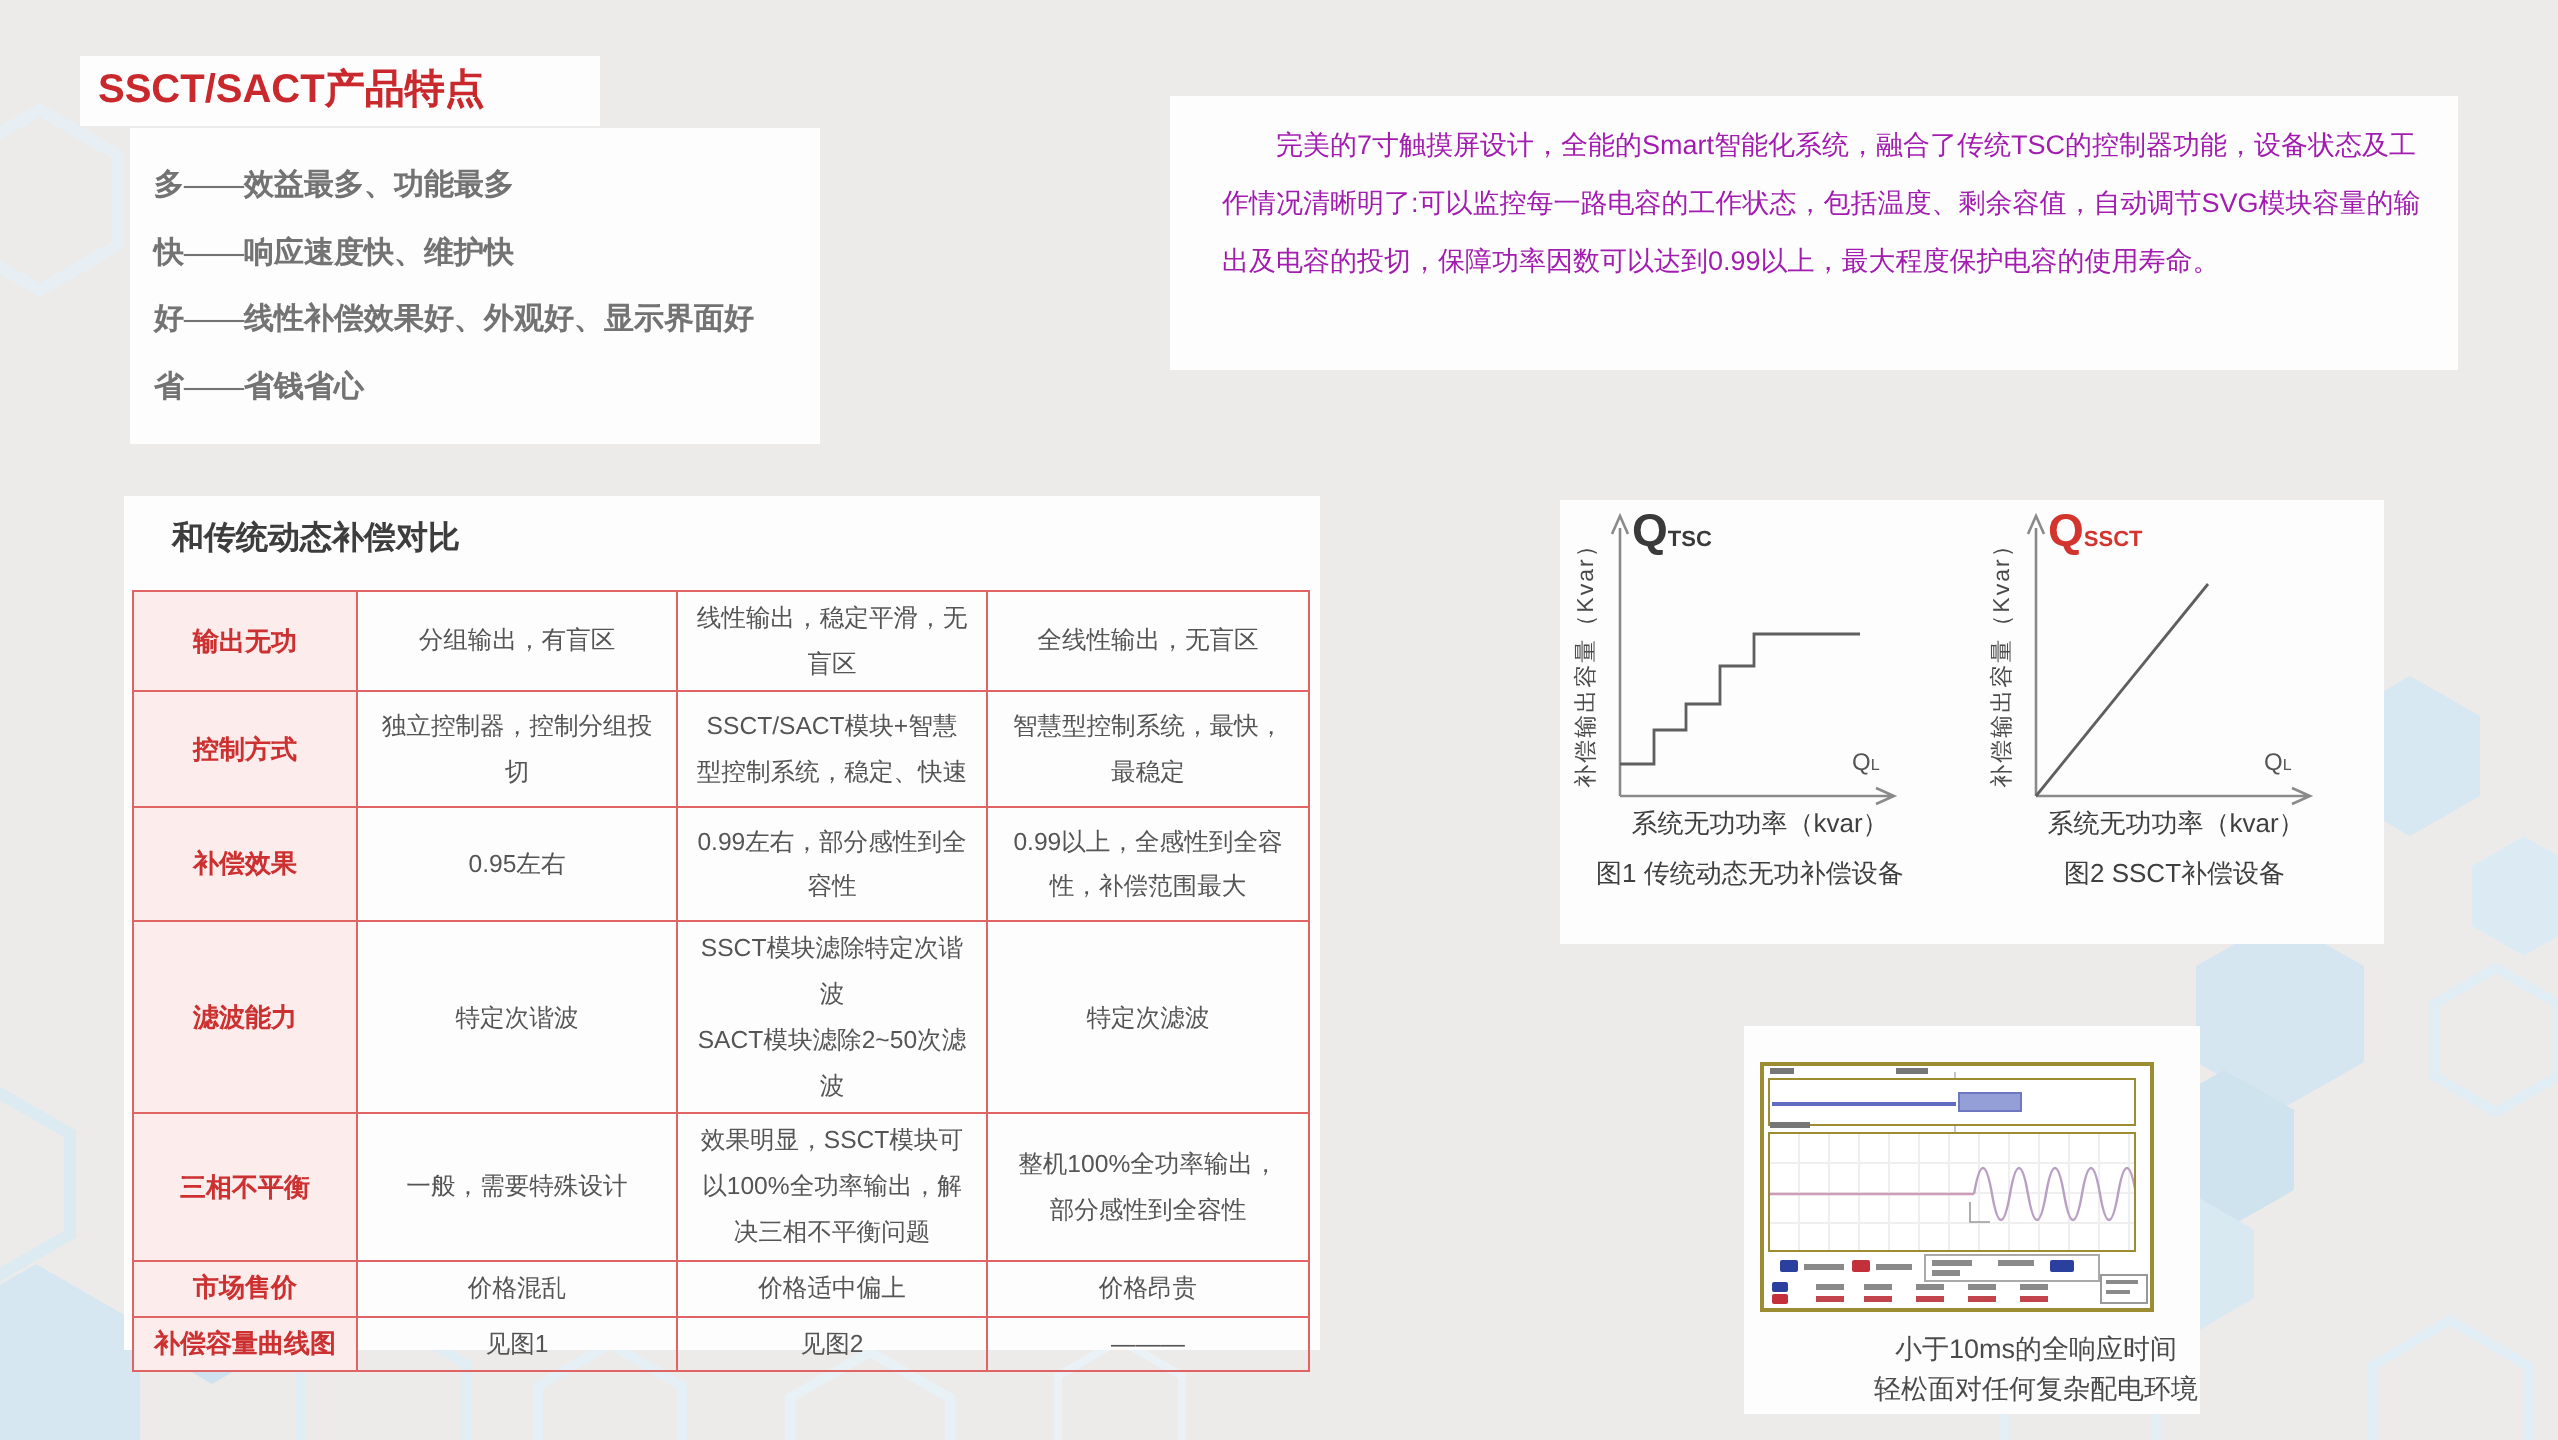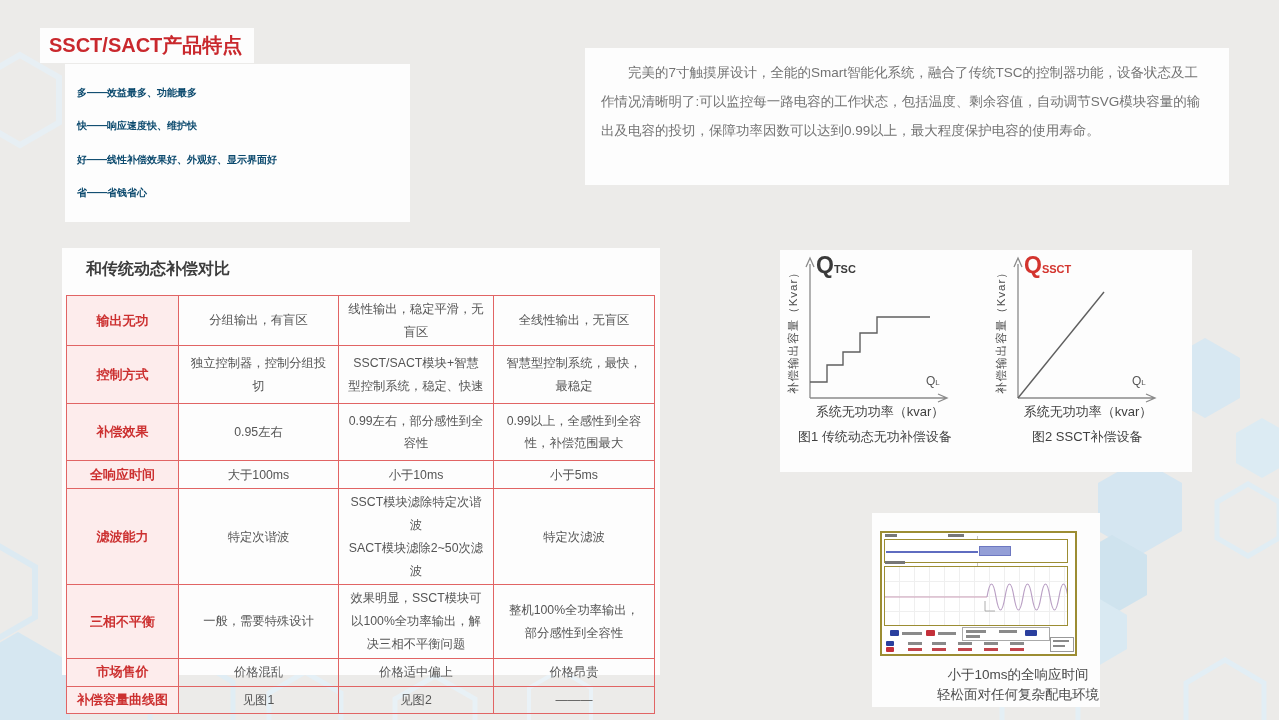--- a/index.html
+++ b/index.html
@@ -6,30 +6,30 @@
   body {
     width:1279px; height:720px; overflow:hidden;
     background:#ecebe9;
     font-family:"Liberation Sans","DejaVu Sans",sans-serif;
   }
   #slide { position:relative; width:1279px; height:720px; }
   #hexes { position:absolute; left:0; top:0; width:1279px; height:720px; z-index:0; }
   .card { position:absolute; background:#fdfdfd; z-index:1; box-sizing:border-box; }
 
   
-  .title-card { left:40px; top:28px; width:214px; height:35px; }
+  .title-card { left:40px; top:28px; width:260px; height:35px; }
   .title-card .t { padding-left:9px; font-size:20px; font-weight:bold; line-height:35px; color:#c9282d; }
   .features-card { left:65px; top:64px; width:345px; height:158px;
     display:flex; flex-direction:column; justify-content:space-around; padding:12px 4px 12px 12px; }
-  .feature { font-size:10px; font-weight:bold; color:#0c4a6e; white-space:nowrap; }
+  .feature { font-size:15px; font-weight:bold; color:#737373; white-space:nowrap;font-family:Liberation Serif, serif; }
 
   
   .smart-card { left:585px; top:48px; width:644px; height:137px; }
   .smart-card h2 { margin:12px 0 0 20px; font-size:17px; color:#4c4c4c; }
-  .smart-card p { margin:10px 18px 0 16px; text-indent:2em; font-size:13.5px; line-height:29px; color:#737373; }
+  .smart-card p { margin:10px 18px 0 26px; text-indent:2em; font-size:13.5px; line-height:29px; color:#a21caf; }
 
   
   .compare-card { left:62px; top:248px; width:598px; height:427px; }
   .compare-card h2 { margin:11px 0 0 24px; font-size:16px; color:#3d3d3d; }
   table.cmp { position:absolute; left:4px; top:47px; width:588px; border-collapse:collapse; table-layout:fixed; }
   table.cmp th, table.cmp td { border:1px solid #e16464; text-align:center; padding:2px 9px; box-sizing:border-box; }
   table.cmp th.lbl { background:#fdecec; color:#cc3030; font-size:13px; font-weight:bold; }
   table.cmp th.hdr { background:#fff; color:#3f3f3f; font-size:13px; font-weight:bold; }
   table.cmp td { color:#555; font-size:12.3px; line-height:1.85; white-space:pre-line; }
 
@@ -127,26 +127,20 @@
         <td>独立控制器，控制分组投切</td>
         <td>SSCT/SACT模块+智慧型控制系统，稳定、快速</td>
         <td>智慧型控制系统，最快，最稳定</td>
       </tr>
       <tr style="height:57px">
         <th class="lbl">补偿效果</th>
         <td>0.95左右</td>
         <td>0.99左右，部分感性到全容性</td>
         <td>0.99以上，全感性到全容性，补偿范围最大</td>
       </tr>
-      <tr style="height:28px">
-        <th class="lbl">全响应时间</th>
-        <td>大于100ms</td>
-        <td>小于10ms</td>
-        <td>小于5ms</td>
-      </tr>
       <tr style="height:58px">
         <th class="lbl">滤波能力</th>
         <td>特定次谐波</td>
         <td>SSCT模块滤除特定次谐波
 SACT模块滤除2~50次滤波</td>
         <td>特定次滤波</td>
       </tr>
       <tr style="height:58px">
         <th class="lbl">三相不平衡</th>
         <td>一般，需要特殊设计</td>

